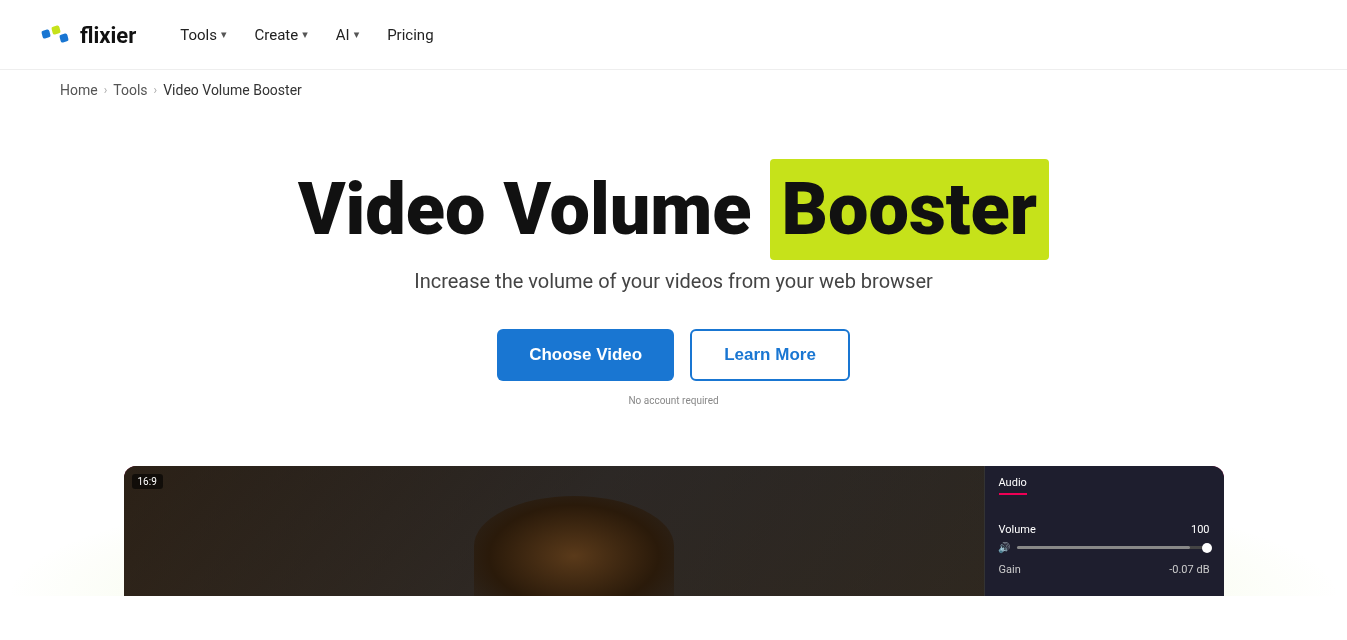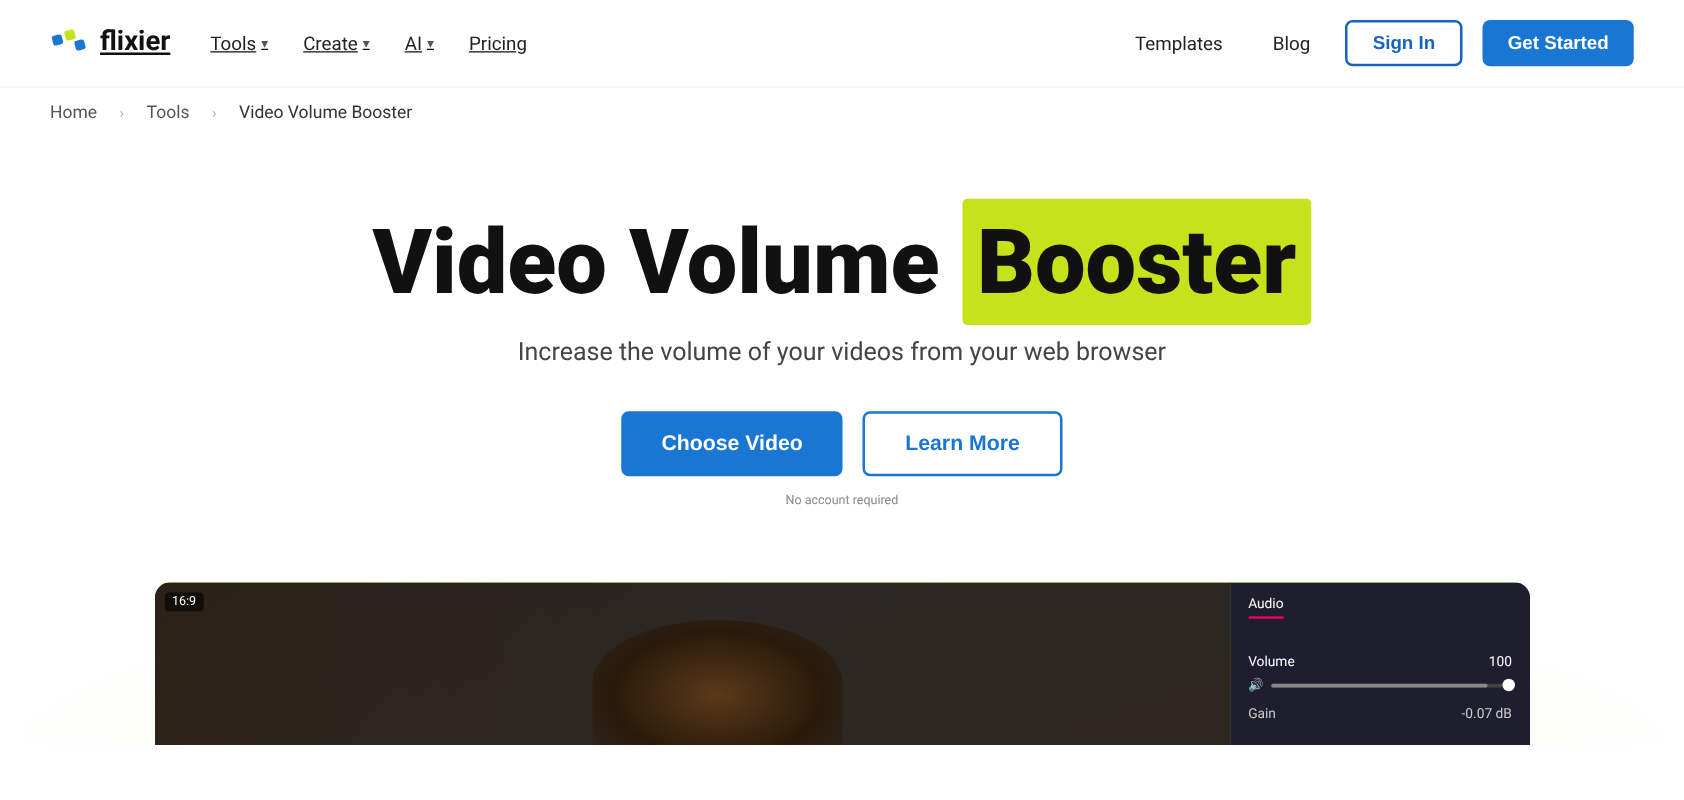--- a/index.html
+++ b/index.html
@@ -3,21 +3,21 @@
   <meta charset="utf-8">
   <style>
     * { margin: 0; padding: 0; box-sizing: border-box; }
     body { font-family: -apple-system, BlinkMacSystemFont, 'Segoe UI', Roboto, sans-serif; background: #fff; color: #111; width: 1347px; overflow-x: hidden; }
 
     
     nav {
       display: flex; align-items: center; justify-content: space-between;
       padding: 0 40px; height: 70px; border-bottom: 1px solid #eee;
     }
-    .nav-left { display: flex; align-items: flex-start; gap: 20px; text-decoration: underline; }
+    .nav-left { display: flex; align-items: flex-end; gap: 32px; }
     .logo { display: flex; align-items: center; gap: 8px; text-decoration: none; }
     .logo-icon { width: 32px; height: 32px; }
     .logo-text { font-size: 22px; font-weight: 700; color: #111; }
     .nav-links { display: flex; align-items: center; gap: 4px; }
     .nav-item {
       display: flex; align-items: center; gap: 4px;
       padding: 8px 12px; font-size: 15px; color: #222;
       cursor: pointer; border-radius: 6px; text-decoration: none;
     }
     .chevron { font-size: 11px; color: #555; }
@@ -26,22 +26,22 @@
       padding: 8px 20px; border: 2px solid #1565c0; border-radius: 6px;
       background: #fff; color: #1565c0; font-size: 15px; font-weight: 600; cursor: pointer;
     }
     .btn-getstarted {
       padding: 10px 20px; border: none; border-radius: 6px;
       background: #1976d2; color: #fff; font-size: 15px; font-weight: 600; cursor: pointer;
     }
 
     
     .breadcrumb {
-      padding: 12px 40px; display: flex; align-items: center; gap: 18px;
-      font-size: 14px; color: #555;
+      padding: 12px 40px; display: flex; align-items: center; gap: 6px;
+      font-size: 14px; color: #555; margin-left: 20px;
     }
     .breadcrumb a { color: #555; text-decoration: none; }
     .breadcrumb .sep { color: #aaa; font-size: 12px; }
     .breadcrumb .current { color: #333; }
 
     
     .hero {
       display: flex; flex-direction: column; align-items: center;
       padding: 60px 40px 30px;
       text-align: center;
@@ -73,21 +73,21 @@
       margin-top: 30px; padding: 0 40px;
       position: relative;
     }
     .video-preview-bg {
       position: absolute; top: 0; left: 0; right: 0; bottom: 0;
       background: radial-gradient(ellipse at center bottom, rgba(180,220,80,0.3) 0%, transparent 70%);
       pointer-events: none;
     }
     .video-preview {
       width: 1100px; height: 130px;
-      background: #84cc16; border-radius: 12px 12px 0 0;
+      background: #be185d; border-radius: 12px 12px 0 0;
       overflow: hidden; position: relative;
       display: flex;
     }
     .video-main {
       flex: 1; background: linear-gradient(135deg, #1a1a1a 0%, #2d2d2d 50%, #3a3020 100%);
       position: relative; overflow: hidden;
     }
     .video-overlay {
       position: absolute; inset: 0;
       background: linear-gradient(to right, rgba(60,40,20,0.5) 0%, rgba(20,20,30,0.3) 100%);
@@ -152,30 +152,20 @@
         <span class="chevron">▾</span>
       </span>
       <span class="nav-item">
         <span>AI</span>
         <span class="chevron">▾</span>
       </span>
       <span class="nav-item">
         <span>Pricing</span>
       </span>
     </div>
-  </div>
-  <div class="nav-right">
-    <span class="nav-item">
-      <span>Templates</span>
-    </span>
-    <span class="nav-item">
-      <span>Blog</span>
-    </span>
-    <button class="btn-signin">Sign In</button>
-    <button class="btn-getstarted">Get Started</button>
   </div>
 </nav>
 
 <div class="breadcrumb">
   <a href="#">Home</a>
   <span class="sep">›</span>
   <a href="#">Tools</a>
   <span class="sep">›</span>
   <span class="current">Video Volume Booster</span>
 </div>

